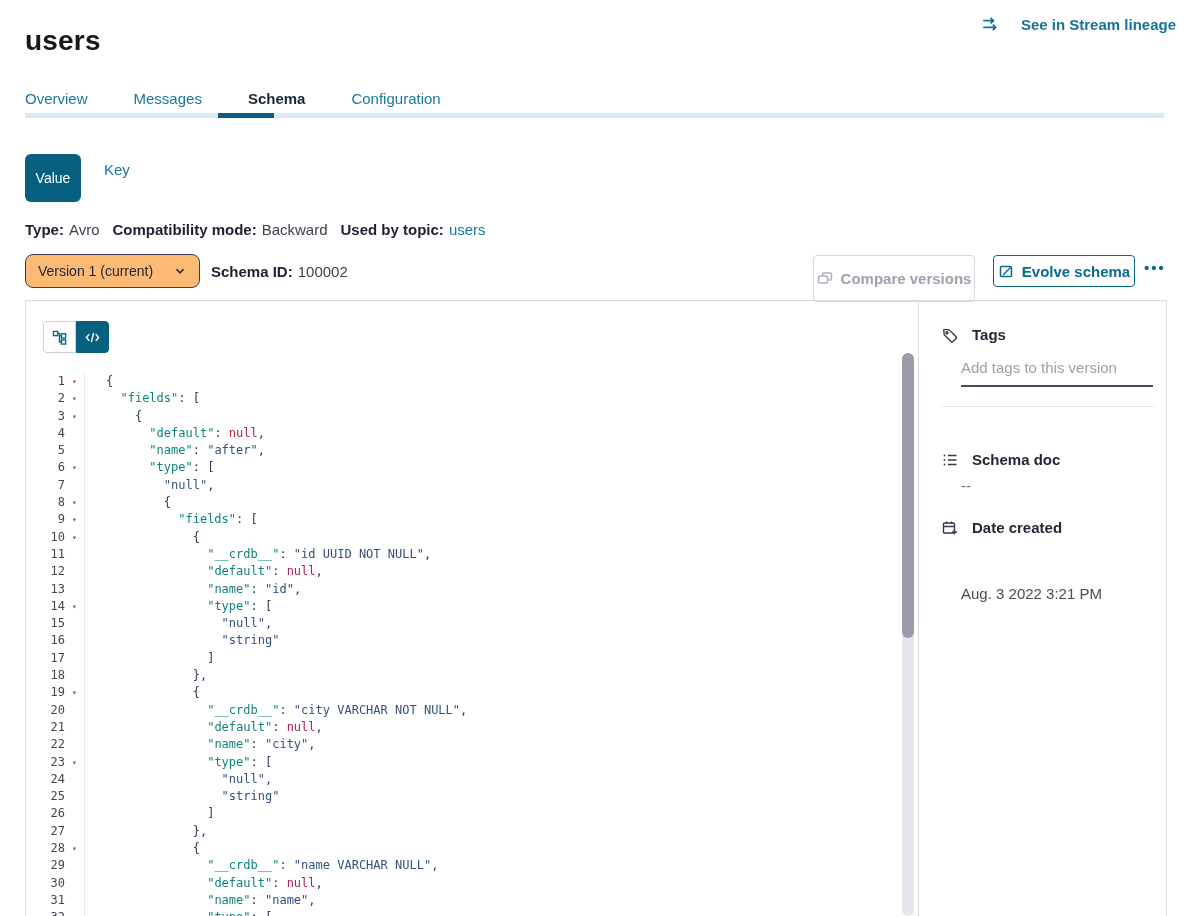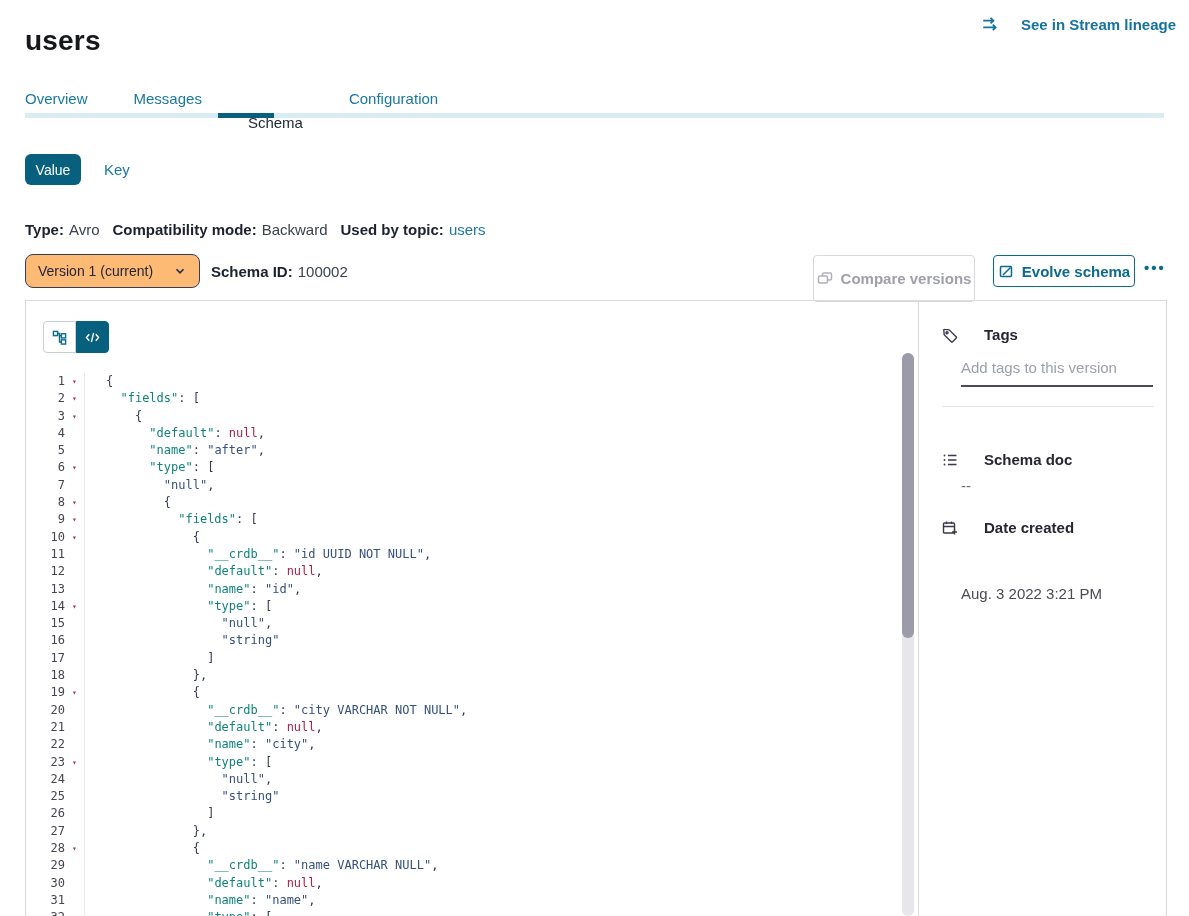--- a/index.html
+++ b/index.html
@@ -11,26 +11,26 @@
   .abs { position:absolute; }
 
   
   .page-title { left:25px; top:6px; font-size:28px; font-weight:700; color:#17181c; letter-spacing:.2px; }
   .lineage-link { right:13px; top:15px; display:flex; align-items:center; gap:22px;
     color:#15749c; font-size:15px; font-weight:600; cursor:pointer; }
 
   
   .tabs { left:25px; top:90px; display:flex; gap:46px; font-size:15px; }
   .tab { color:#1878a2; cursor:pointer; }
-  .tab.active { color:#1c2633; font-weight:400;margin-top:24px; }
+  .tab.active { color:#1c2633; font-weight:700; }
   .tab-strip { left:25px; top:113px; width:1139px; height:5px; background:#d9ecf4; }
   .tab-strip-active { left:218px; top:113px; width:56px; height:5px; background:#07607e; }
 
   
-  .value-btn { left:25px; top:154px; width:56px; height:31px; background:#07607e; color:#fff;
+  .value-btn { left:25px; top:154px; width:56px; height:48px; background:#07607e; color:#fff;
     border-radius:6px; display:flex; align-items:center; justify-content:center; font-size:14px; cursor:pointer; }
   .key-link { left:104px; top:161px; color:#1878a2; font-size:15px; cursor:pointer; }
 
   
   .meta-row { left:25px; top:221px; display:flex; gap:13px; font-size:15px; }
   .meta-label { font-weight:700; color:#1c2030; }
   .meta-value { color:#3c4150; margin-left:5px; }
   .meta-link { color:#1878a2; margin-left:5px; cursor:pointer; }
 
   
@@ -67,21 +67,21 @@
   .tk-s { color:#35517c; }
   .tk-n { color:#b02245; }
   .tk-p { color:#333a54; }
 
   
   .scroll-track { left:876px; top:52px; width:12px; height:563px; background:#e6e6eb; border-radius:7px; }
   .scroll-thumb { position:absolute; left:0; top:0; width:12px; height:285px; background:#9b9ba9; border-radius:7px; }
 
   
   .sidebar { left:893px; top:0; width:248px; height:615px; }
-  .side-heading { position:absolute; left:23px; display:flex; align-items:center; gap:26px;
+  .side-heading { position:absolute; left:23px; display:flex; align-items:center; gap:14px;
     font-size:15px; font-weight:700; color:#262634; }
   .side-heading .ic { color:#3a3a4e; display:flex; }
   .tags-heading { top:25px; }
   .tags-input { position:absolute; left:42px; top:58px; width:192px; border:none; outline:none;
     border-bottom:2px solid #4a4a5e; padding:0 0 9px 0; font-size:15px;
     font-family:"Liberation Sans", sans-serif; color:#33333f; }
   .tags-input::placeholder { color:#9ba1ab; }
   .side-divider { position:absolute; left:23px; top:105px; width:212px; height:1px; background:#e7e7eb; }
   .schemadoc-heading { top:150px; }
   .schemadoc-value { position:absolute; left:42px; top:176px; font-size:15px; color:#6e6e78; }

